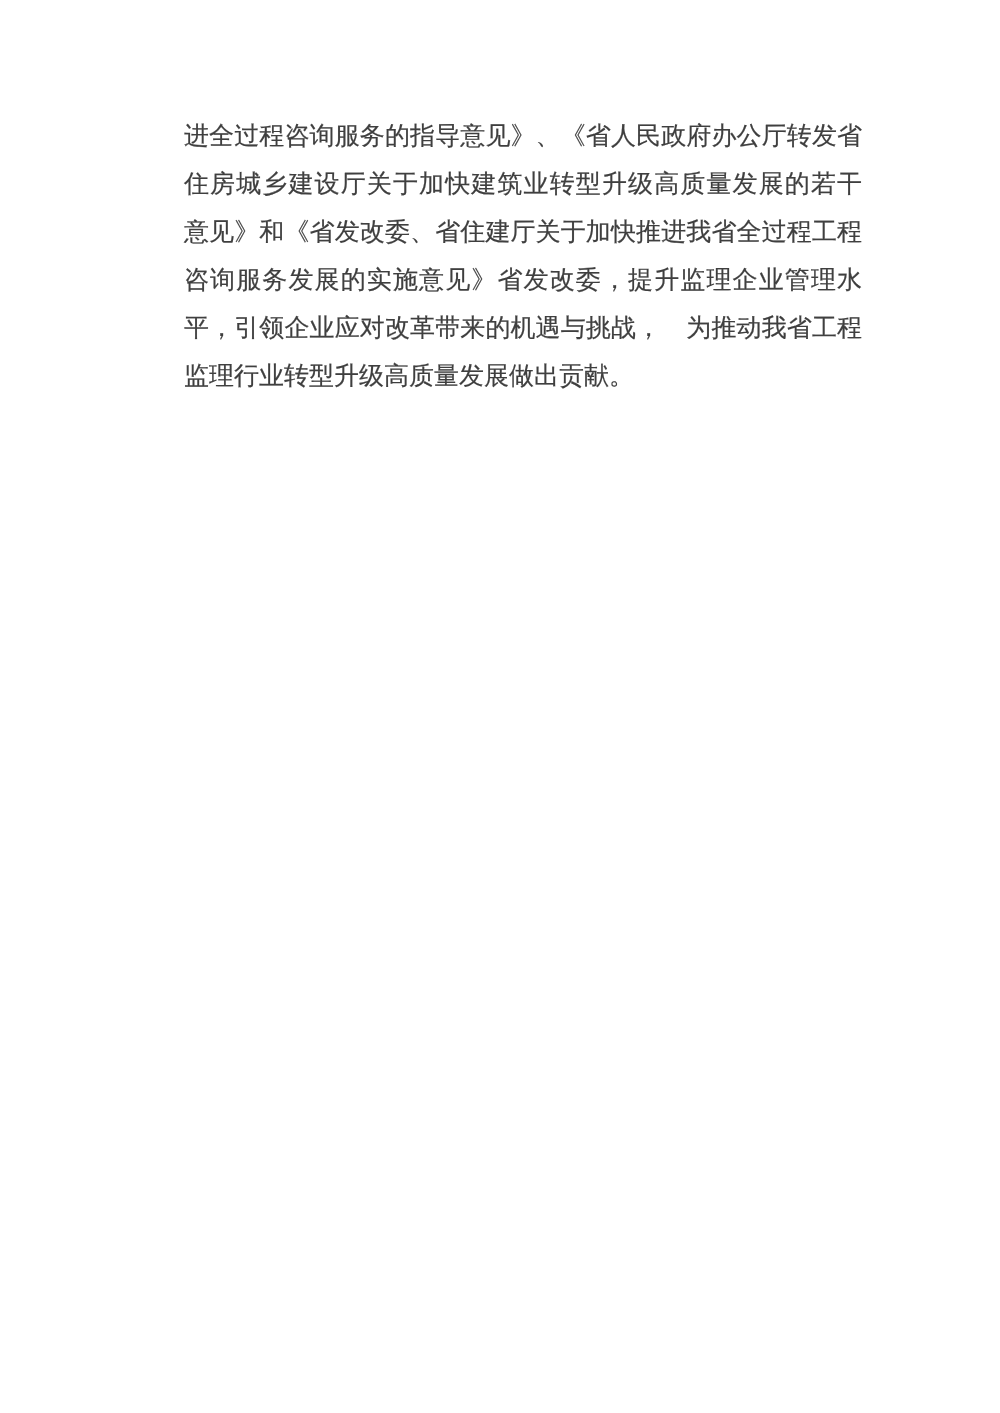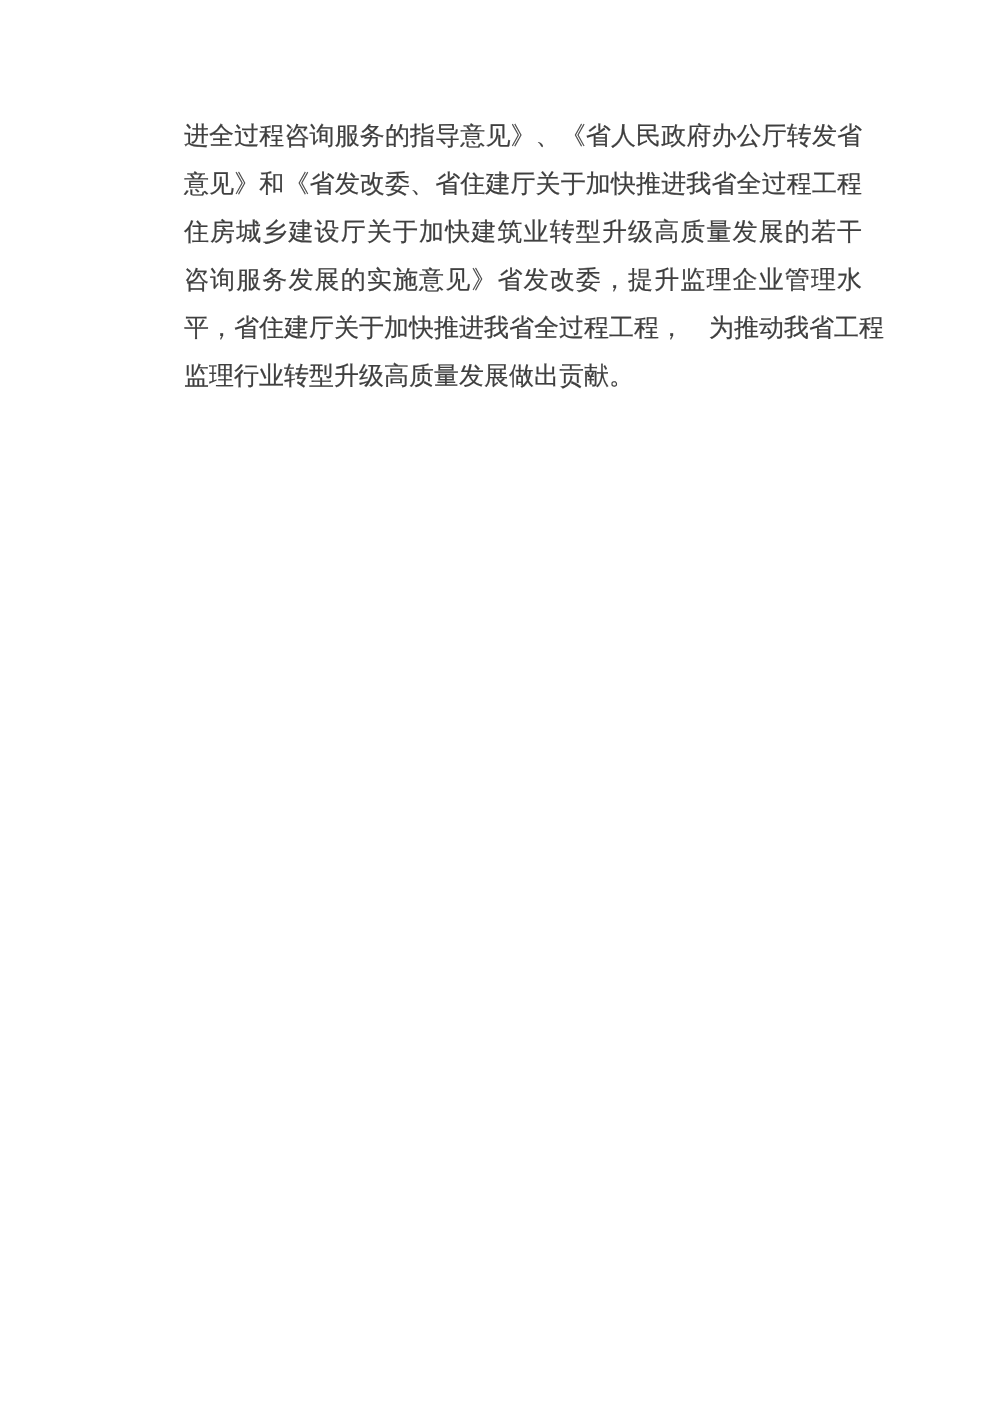--- a/index.html
+++ b/index.html
@@ -41,19 +41,19 @@
     text-align: left;
     text-align-last: left;
   }
 </style>
 </head>
 <body>
 
 <div class="page">
   <div class="text-block">
     <div class="line">进全过程咨询服务的指导意见》、《省人民政府办公厅转发省</div>
+    <div class="line">住房城乡建设厅关于加快建筑业转型升级高质量发展的若干</div>
     <div class="line">意见》和《省发改委、省住建厅关于加快推进我省全过程工程</div>
-    <div class="line">住房城乡建设厅关于加快建筑业转型升级高质量发展的若干</div>
     <div class="line">咨询服务发展的实施意见》省发改委，提升监理企业管理水</div>
-    <div class="line">平，省住建厅关于加快推进我省全过程工程，　为推动我省工程</div>
+    <div class="line">平，引领企业应对改革带来的机遇与挑战，　为推动我省工程</div>
     <div class="line last">监理行业转型升级高质量发展做出贡献。</div>
   </div>
 </div>
 
 </body></html>

